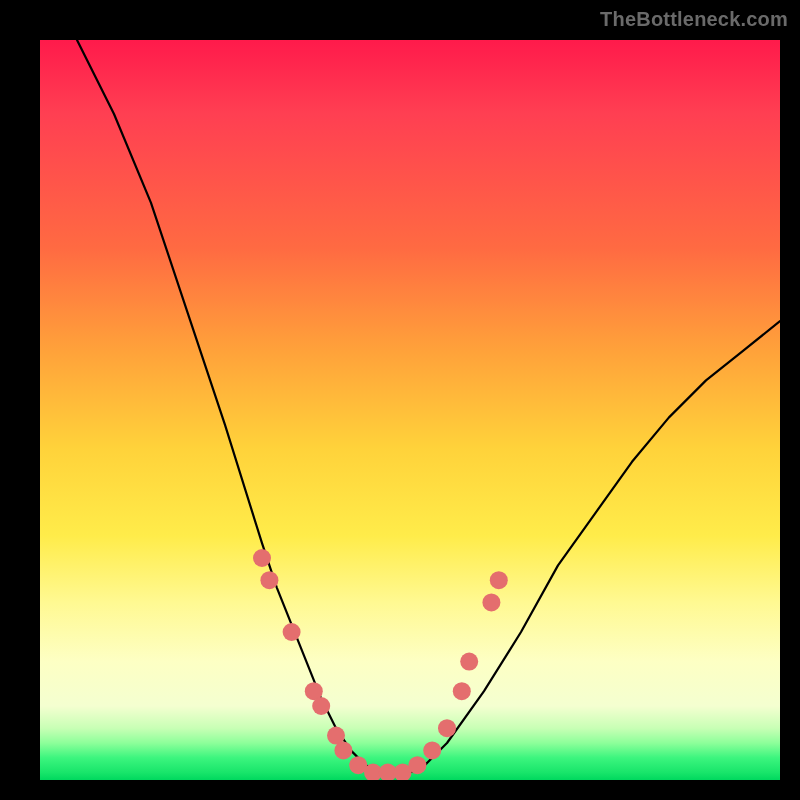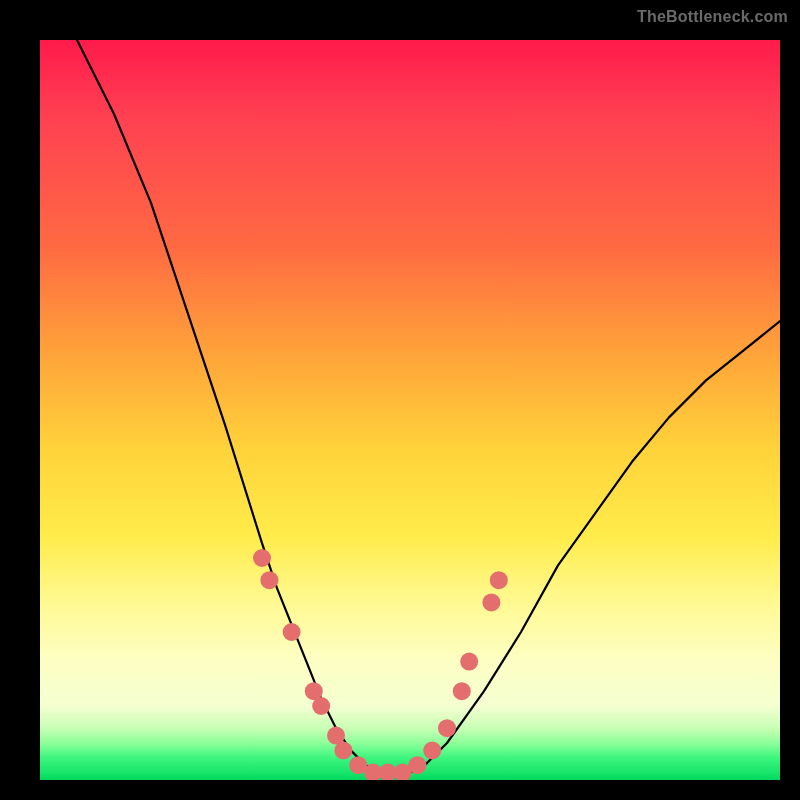--- a/index.html
+++ b/index.html
@@ -50,21 +50,21 @@
       #3cf57e 97%,
       #18e56a 99%,
       #00d85e 100%
     );
   }
   .watermark {
     position: absolute;
     top: 8px;
     right: 12px;
     color: #6a6a6a;
-    font-size: 16px;
+    font-size: 20px;
     font-weight: 600;
     letter-spacing: 0.2px;
   }
   svg.curve {
     position: absolute;
     left: 0;
     top: 0;
     width: 740px;
     height: 740px;
   }

